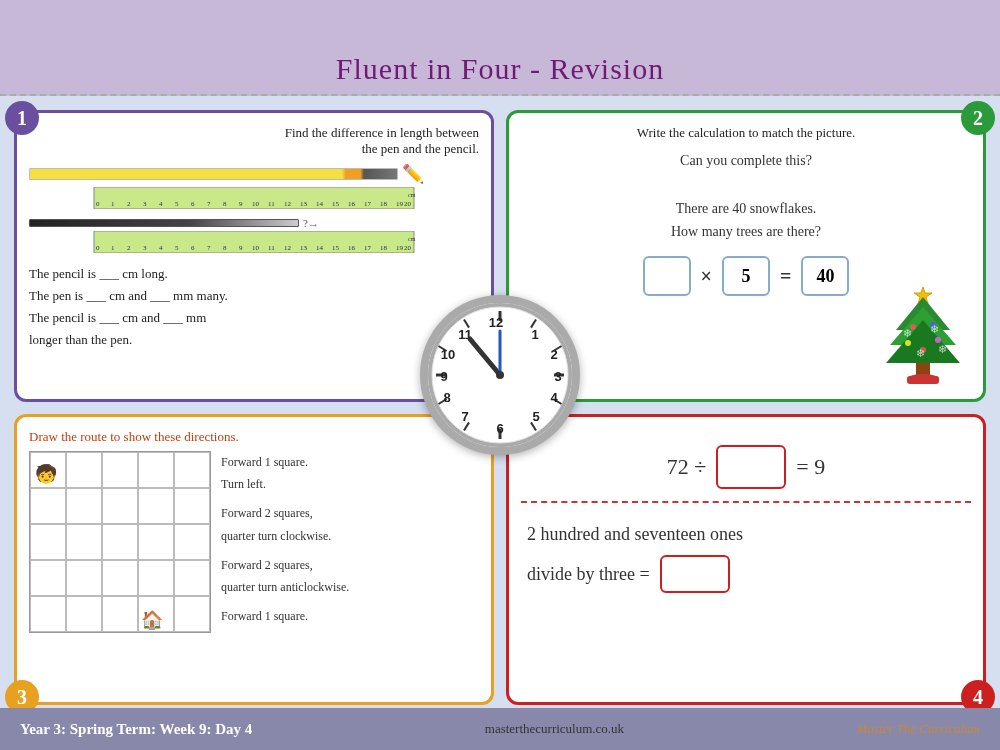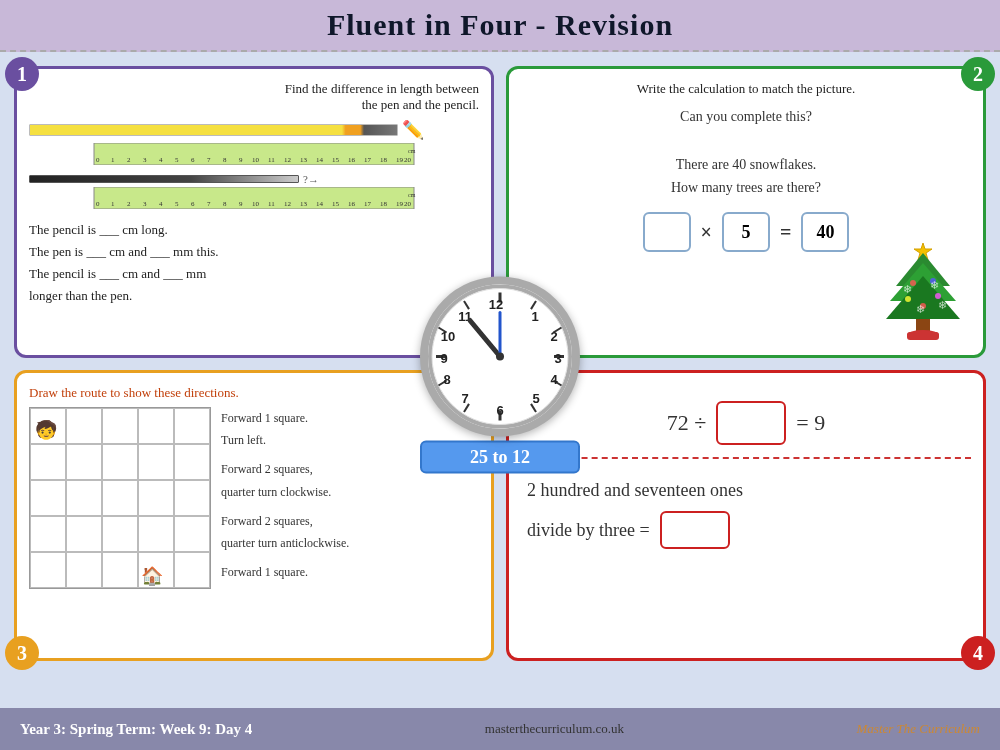--- a/index.html
+++ b/index.html
@@ -15,23 +15,24 @@
     
     #header {
       background: #c8b8d8;
       text-align: center;
       padding: 8px 20px;
       border-bottom: 2px dashed #aaa;
       position: relative;
     }
     #header h1 {
       font-size: 30px;
-      font-weight: bold;
-      color: #0f172a;
+      font-weight: normal;
+      color: #701a75;
       letter-spacing: 1px;
+      margin-top: 44px;
     }
 
     
     #main {
       display: grid;
       grid-template-columns: 1fr 1fr;
       grid-template-rows: 1fr 1fr;
       gap: 0;
       width: 100%;
       height: calc(100% - 85px - 42px);
@@ -346,21 +347,21 @@
         <text x="270" y="19" font-size="7" fill="#333">17</text>
         <text x="286" y="19" font-size="7" fill="#333">18</text>
         <text x="302" y="19" font-size="7" fill="#333">19</text>
         <text x="314" y="10" font-size="6" fill="#333">cm</text>
         <text x="310" y="19" font-size="7" fill="#333">20</text>
       </svg>
     </div>
 
     <div class="q1-text">
       <span>The pencil is ___ cm long.</span><br>
-      <span>The pen is ___ cm and ___ mm this.</span><br>
+      <span>The pen is ___ cm and ___ mm many.</span><br>
       <span>The pencil is ___ cm and ___ mm</span><br>
       <span>longer than the pen.</span>
     </div>
   </div>
 
   <div id="q2" class="quadrant">
     <div id="badge2" class="badge">2</div>
     <div class="q2-title">Write the calculation to match the picture.</div>
     <div class="q2-body">
       <span>Can you complete this?</span><br><br>
@@ -508,20 +509,19 @@
       <text x="20" y="56" font-size="13" font-family="Arial" font-weight="bold" fill="#222" text-anchor="middle">10</text>
       <text x="37" y="36" font-size="13" font-family="Arial" font-weight="bold" fill="#222" text-anchor="middle">11</text>
 
       <line x1="72" y1="72" x2="42" y2="36" stroke="#333" stroke-width="5" stroke-linecap="round"></line>
 
       <line x1="72" y1="72" x2="72" y2="28" stroke="#2255cc" stroke-width="3" stroke-linecap="round"></line>
 
       <circle cx="72" cy="72" r="4" fill="#333"></circle>
     </svg>
   </div>
-  <div class="time-label">25 to 12</div>
 </div>
 
 <div id="footer">
   <span class="footer-left">Year 3: Spring Term: Week 9: Day 4</span>
   <span class="footer-center">masterthecurriculum.co.uk</span>
   <span class="footer-right">Master The Curriculum</span>
 </div>
 
 </body></html>

